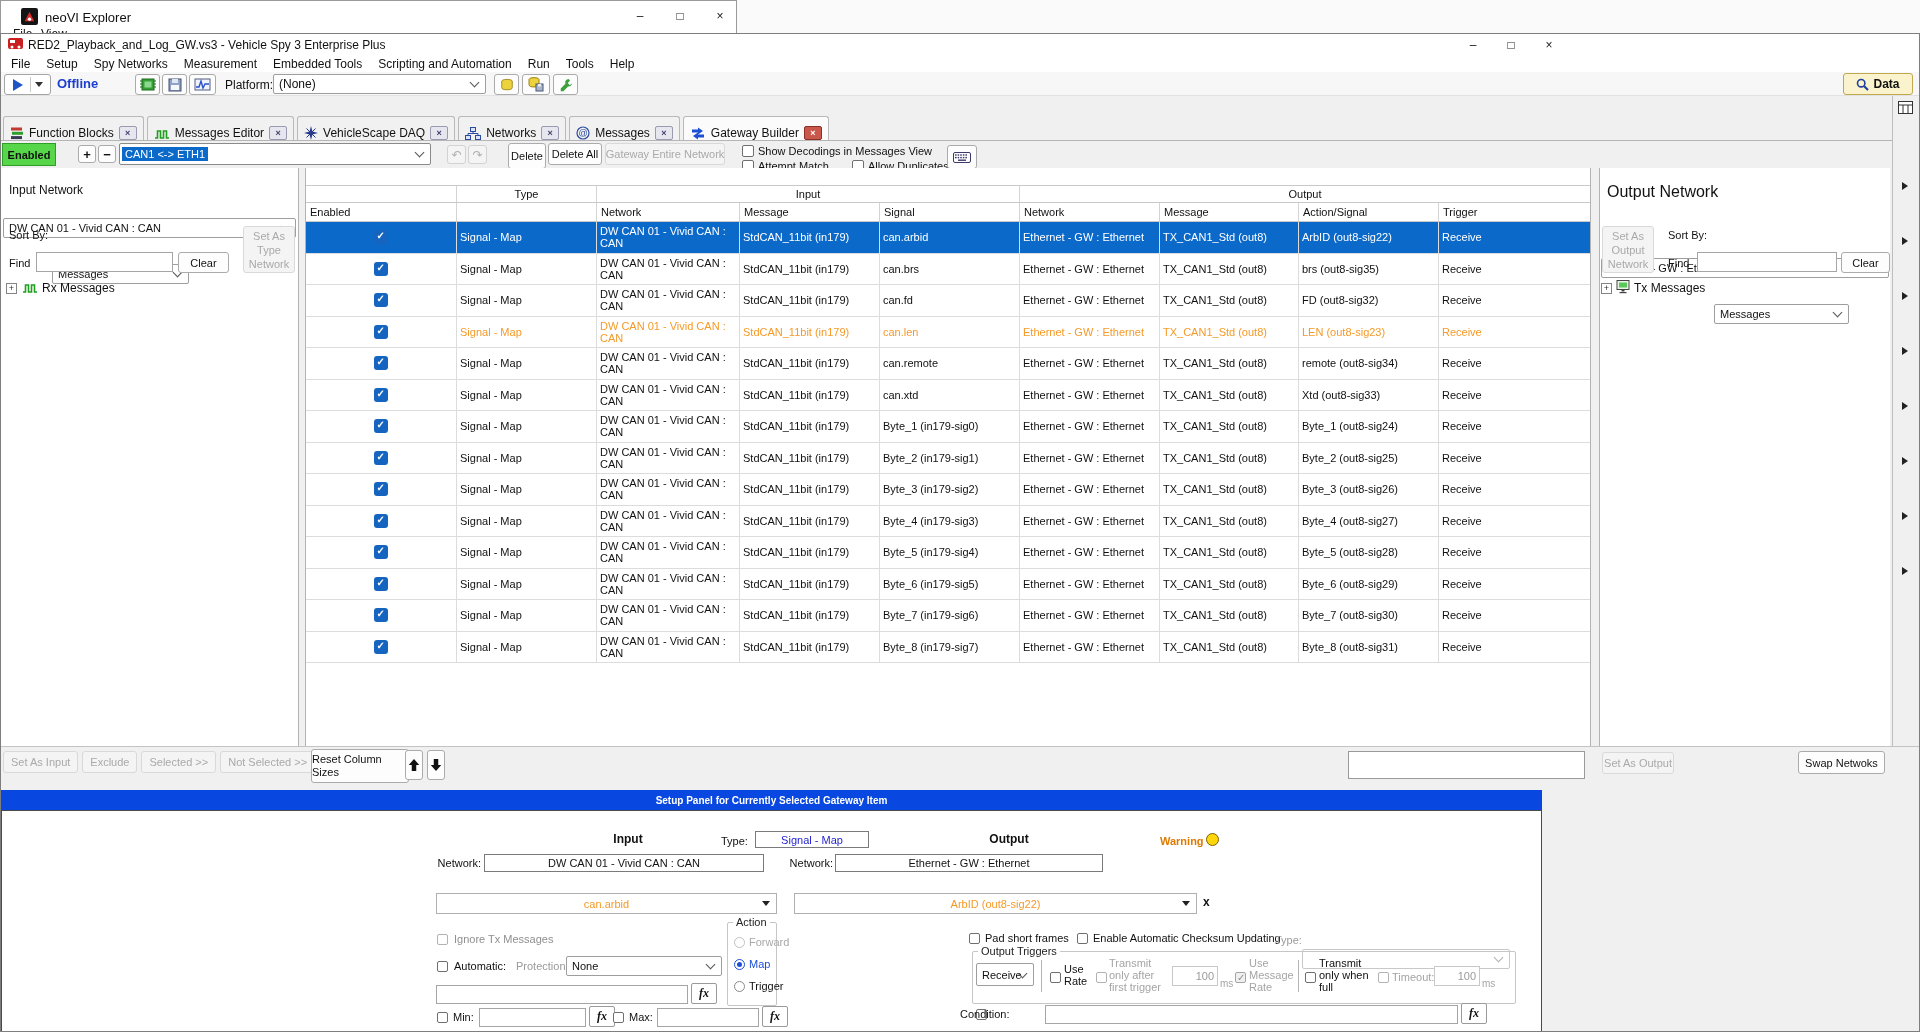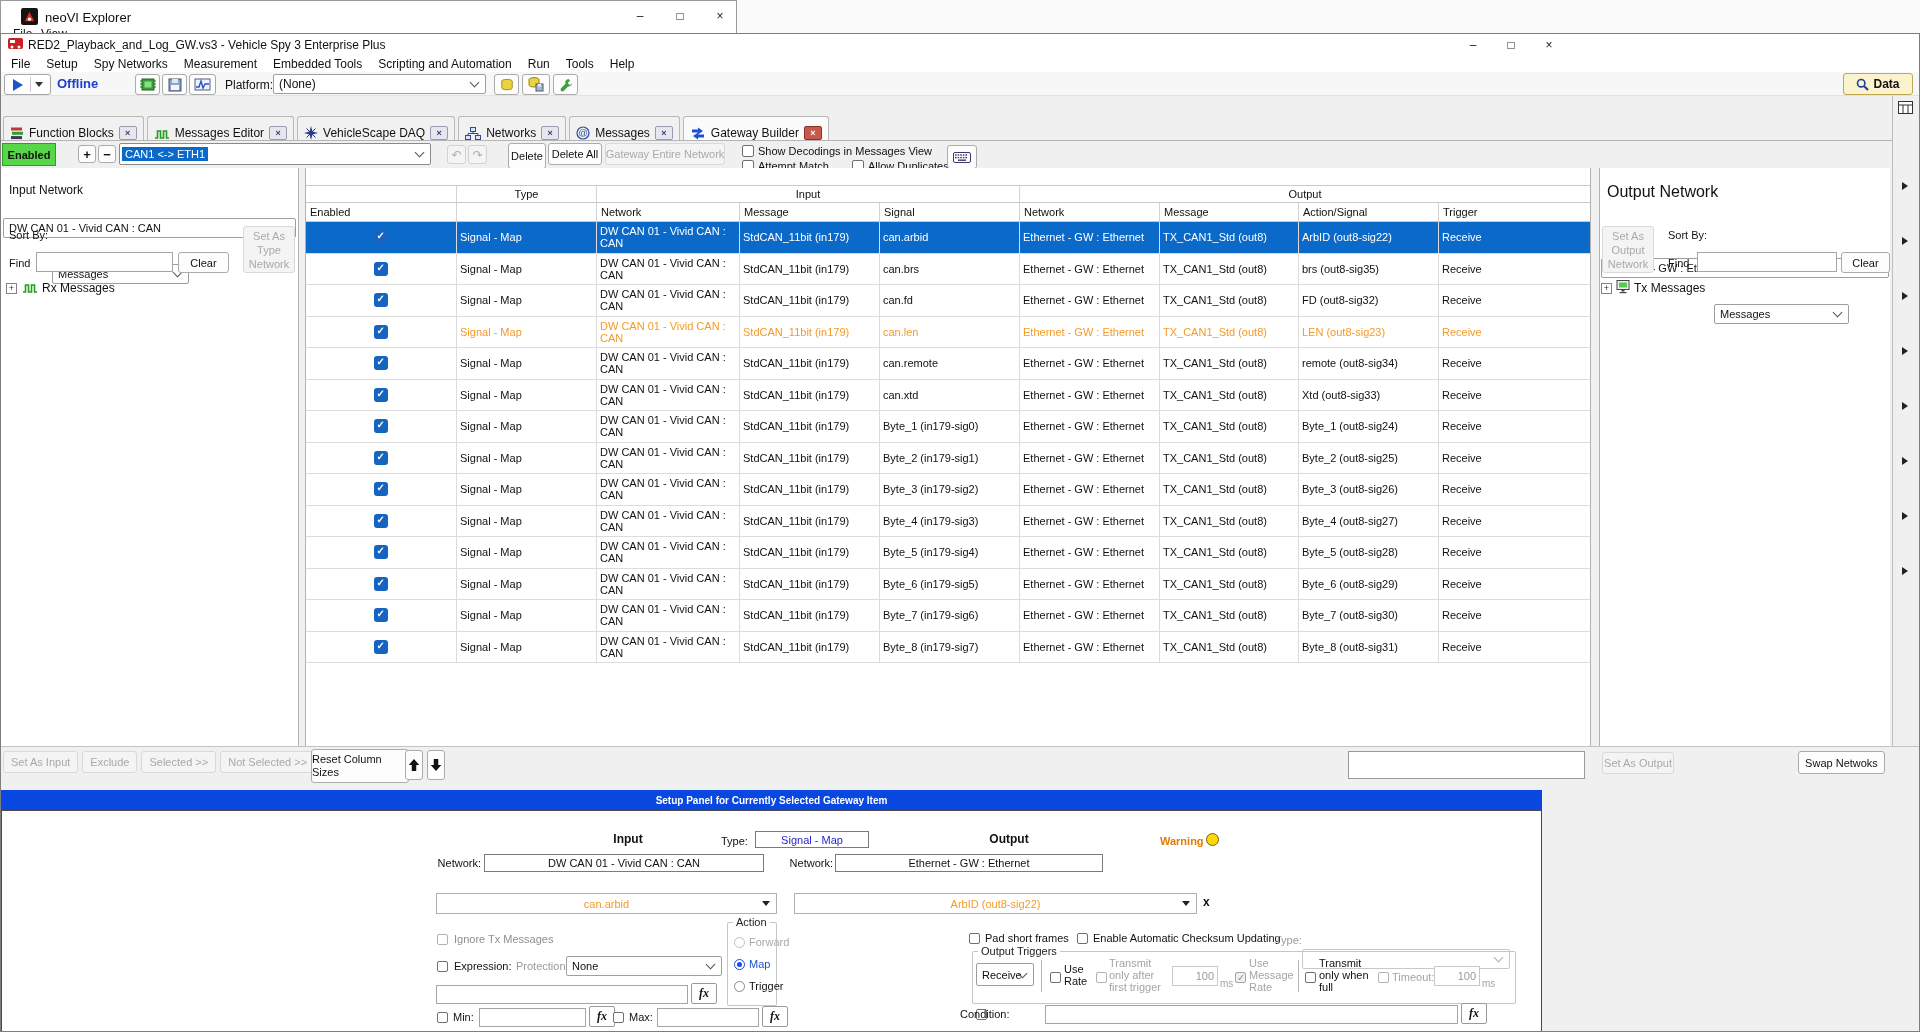--- a/index.html
+++ b/index.html
@@ -564,21 +564,21 @@
     <div class="abs" style="left:792px;top:82px;width:403px;height:21px;border:1px solid #b0b0b0;background:#fff;display:flex;align-items:center;justify-content:center;font-size:11px;color:#f59a28">
       <span>ArbID (out8-sig22)</span>
         <span class="tri"></span>
     </div>
     <span class="abs" style="left:1201px;top:84px;font-size:12px;font-weight:bold">x</span>
 
     <span class="abs chk grey" style="left:435px;top:123px;width:11px;height:11px"></span>
     <span class="abs lbl" style="left:452px;top:122px;color:#8f8f8f">Ignore Tx Messages</span>
 
     <span class="abs chk" style="left:435px;top:150px;width:11px;height:11px"></span>
-    <span class="abs lbl" style="left:452px;top:149px">Expression:</span>
+    <span class="abs lbl" style="left:452px;top:149px">Automatic:</span>
     <span class="abs lbl" style="left:514px;top:149px;color:#9a9a9a">Protection:</span>
     <div class="abs combo" style="left:564px;top:145px;width:156px;height:20px">
       <span>None</span>
         <span class="chev"></span>
     </div>
 
     <div class="groupbox" style="left:725px;top:111px;width:50px;height:84px">
       <span class="grouplabel">Action</span>
       <span class="radio" style="position:absolute;left:6px;top:14px;border-color:#c0c0c0"></span>
       <span class="lbl" style="position:absolute;left:21px;top:13px;color:#a8a8a8">Forward</span>

